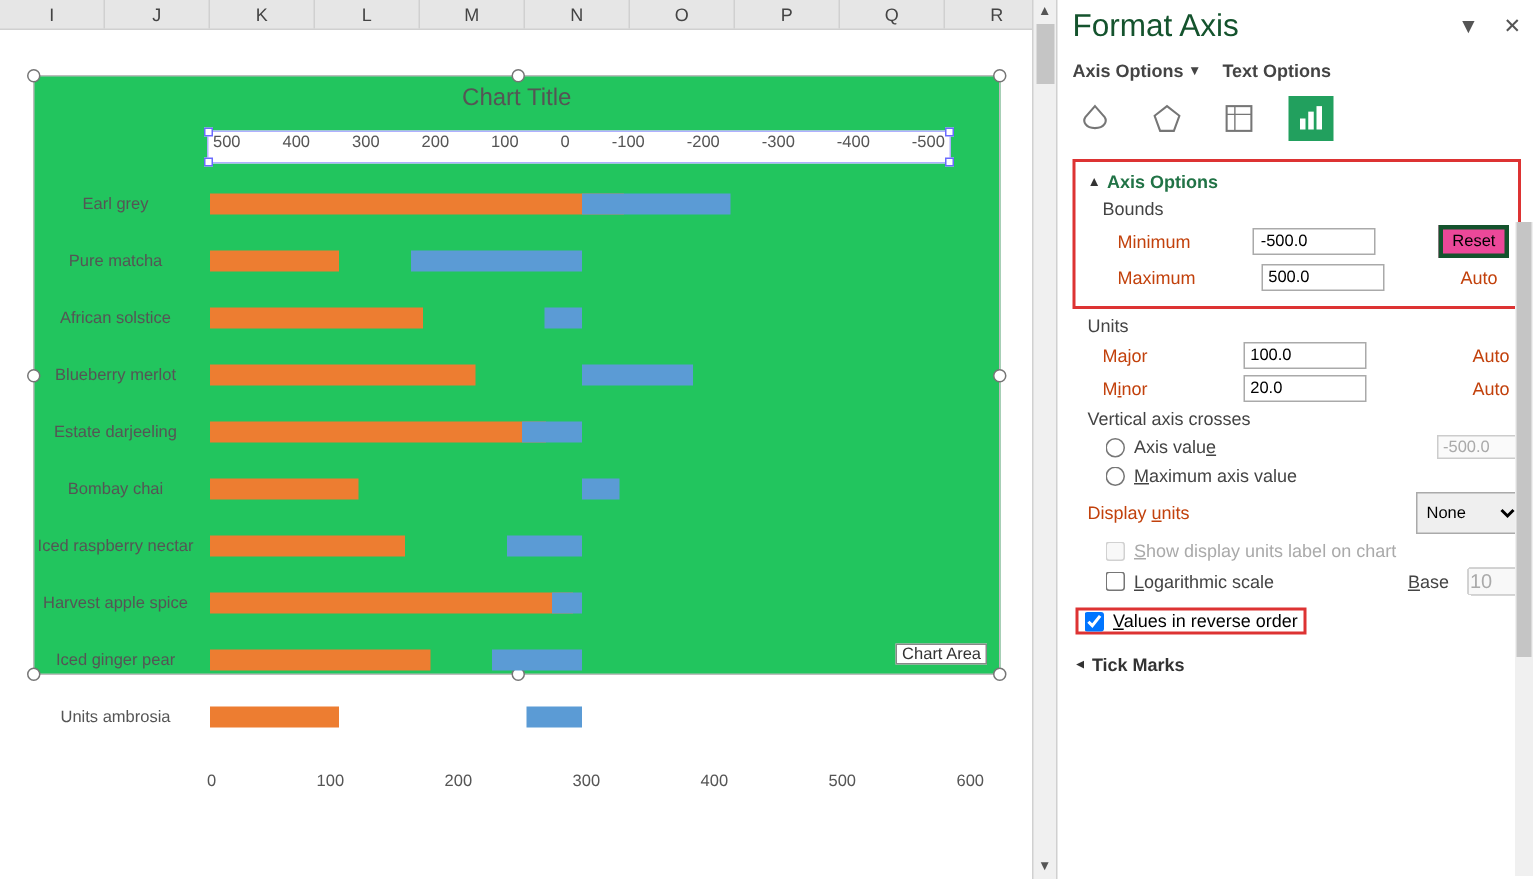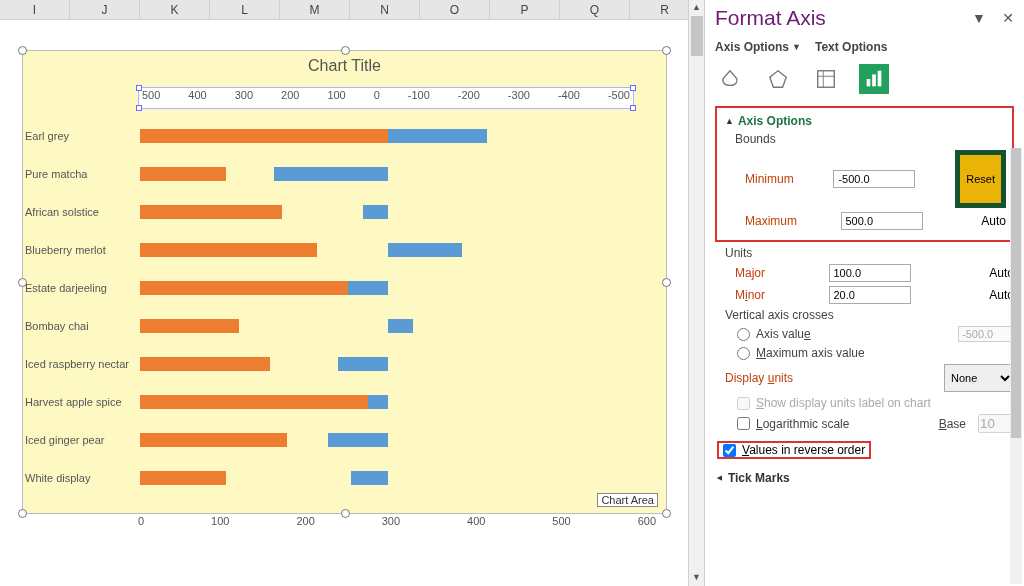--- a/index.html
+++ b/index.html
@@ -1,58 +1,58 @@
 <!DOCTYPE html>
 <html><head>
 <meta charset="utf-8">
 <style>
 * { box-sizing: border-box; margin: 0; padding: 0; font-family: "Segoe UI", Tahoma, sans-serif; }
 body { background: #fff; width: 1024px; height: 586px; overflow: hidden; position: relative; }
 .col-headers { display: flex; height: 20px; border-bottom: 1px solid #d0d0d0; background: #e6e6e6; position: absolute; top: 0; left: 0; width: 700px;}
 .col-header-cell { width: 70px; text-align: center; font-size: 12px; color: #444; border-right: 1px solid #d0d0d0; line-height: 20px;}
 .sheet-area { position: absolute; top: 20px; left: 0; width: 686px; height: 566px; }
-.chart-container { position: absolute; top: 30px; left: 22px; width: 645px; height: 464px; border: 1px solid #bcbcbc; background: #fef9c3; }
+.chart-container { position: absolute; top: 30px; left: 22px; width: 645px; height: 400px; border: 1px solid #bcbcbc; background: #22c55e; }
 .chart-sel-handle { position: absolute; width: 9px; height: 9px; border: 1px solid #767676; background: #fff; border-radius: 50%; }
 .h-nw { top: -5px; left: -5px; } .h-n { top: -5px; left: 50%; margin-left:-4px;} .h-ne { top:-5px; right:-5px;}
 .h-w { top:50%; left:-5px; margin-top:-4px;} .h-e { top:50%; right:-5px; margin-top:-4px;}
 .h-sw { bottom:-5px; left:-5px;} .h-s { bottom:-5px; left:50%; margin-left:-4px;} .h-se { bottom:-5px; right:-5px;}
 .chart-title { text-align: center; font-size: 16px; color: #555; padding-top: 6px; }
 .sec-axis-box { position: absolute; top: 36px; left: 115px; width: 496px; height: 22px; border: 1px solid #b0b0ff; background:#fff;}
 .sec-axis-box .dot { position:absolute; width:6px; height:6px; background:#fff; border:1px solid #6a6aff; }
 .sec-axis-box .dnw{top:-3px;left:-3px;} .sec-axis-box .dne{top:-3px;right:-3px;} .sec-axis-box .dsw{bottom:-3px;left:-3px;} .sec-axis-box .dse{bottom:-3px;right:-3px;}
 .sec-axis-labels { display:flex; justify-content:space-between; padding: 1px 3px; font-size:11px; color:#555;}
 .plot-area { position:absolute; top:70px; left:2px; width:640px; height:394px; }
-.cat-label { position:absolute; width:110px; text-align:left; font-size:11px; color:#555; padding-right:6px;}
+.cat-label { position:absolute; width:110px; text-align:center; font-size:11px; color:#555; padding-right:6px;}
 .bar-orange { position:absolute; height:14px; background:#ed7d31; }
 .bar-blue { position:absolute; height:14px; background:#5b9bd5; }
 .pri-axis { position:absolute; top:464px; left:115px; width:518px; height:14px; display:flex; justify-content:space-between; font-size:11px; color:#555;}
 .chart-tooltip { position:absolute; bottom:6px; right:8px; border:1px solid #888; background:#fff; font-size:11px; padding:0 3px; color:#333;}
 .vscroll { position:absolute; top:0; left:688px; width:16px; height:586px; background:#f0f0f0; border-left:1px solid #d0d0d0;}
 .vscroll .up, .vscroll .down { height:16px; text-align:center; line-height:14px; font-size:9px; color:#555;}
 .vscroll .thumb { position:absolute; top:16px; left:2px; width:12px; height:40px; background:#c5c5c5;}
 .pane { position:absolute; top:0; left:704px; width:320px; height:586px; background:#fff; border-left:1px solid #d0d0d0; padding: 6px 10px 0 10px; }
 .pane-title { display:flex; align-items:center; justify-content:space-between; }
-.pane-title h1 { font-size:21px; font-weight:normal; color:#701a75;}
+.pane-title h1 { font-size:21px; font-weight:normal; color:#14532d;}
 .pane-title .controls span { margin-left:12px; color:#555; font-size:14px; cursor:default;}
 .tabs-row { display:flex; gap:14px; margin-top:10px; font-size:12px;}
 .tabs-row .tab { color:#444; display:flex; align-items:center; gap:3px;font-weight:bold;}
 .tabs-row .tab.active { font-weight:bold; }
 .icon-bar { display:flex; gap:18px; margin-top:10px; padding-bottom:4px;}
 .icon-bar .ibtn { width:30px; height:30px; display:flex; align-items:center; justify-content:center; }
 .icon-bar .ibtn.active { background:#22a05e; }
 .icon-bar svg { width:22px; height:22px; }
 .highlight-box { border:2px solid #d33; margin-top:8px; padding:6px 6px 6px 8px;}
 .section-head { display:flex; align-items:center; gap:4px; font-size:12px; font-weight:bold; color:#217346; margin-bottom:4px;}
 .section-head .tri { font-size:9px; color:#333;}
 .sub-label { font-size:12px; color:#444; margin:4px 0 2px 10px;}
 .field-row { display:flex; align-items:center; justify-content:space-between; margin:4px 0; padding-left:20px;}
 .field-row .lbl { font-size:12px; color:#c2410c; }
 .field-row input[type=text] { width:82px; font-size:11px; padding:2px 4px; border:1px solid #aaa;}
-.field-row .btn { font-size:11px; padding:18px 6px; border:5px solid #14532d; background:#eab308; min-width:40px; text-align:center;}
-.field-row .auto { font-size:12px; color:#000000; min-width:40px; text-align:right;}
+.field-row .btn { font-size:11px; padding:2px 6px; border:3px solid #14532d; background:#ec4899; min-width:40px; text-align:center;}
+.field-row .auto { font-size:12px; color:#c2410c; min-width:40px; text-align:center;}
 .radio-row, .check-row { display:flex; align-items:center; gap:6px; font-size:12px; color:#444; margin:4px 0 4px 22px;}
 .radio-row input[type=text]{ width:56px; font-size:11px; padding:1px 3px; border:1px solid #ccc; color:#aaa;}
 .disabled { color:#aaa; }
 select { font-size:11px; padding:6px 2px; border:1px solid #aaa; width:70px;}
 u.access { text-decoration: underline; }
 .tick-head { display:flex; align-items:center; gap:4px; font-size:12px; font-weight:bold; color:#333; margin-top:10px;}
 .tick-head .tri { font-size:9px; transform:rotate(-90deg); display:inline-block;}
 .pane-vscroll { position:absolute; top:148px; right:2px; width:12px; bottom:2px; background:#f0f0f0;}
 .pane-vscroll .thumb { position:absolute; top:0; left:1px; width:10px; height:290px; background:#c5c5c5;}
 .values-reverse-box { border:2px solid #d33; padding:0 4px; display:inline-flex; align-items:center; gap:6px; margin-left:2px; margin-top:4px;}
@@ -127,21 +127,21 @@
         <div class="bar-blue" style="top: 198px; left: 363px; width: 24.8px;"></div>
         <div class="cat-label" style="top: 237px; left: 0px;">Iced raspberry nectar</div>
         <div class="bar-orange" style="top: 236px; left: 115px; width: 129.5px;"></div>
         <div class="bar-blue" style="top: 236px; left: 313.4px; width: 49.6px;"></div>
         <div class="cat-label" style="top: 275px; left: 0px;">Harvest apple spice</div>
         <div class="bar-orange" style="top: 274px; left: 115px; width: 241.733px;"></div>
         <div class="bar-blue" style="top: 274px; left: 343.16px; width: 19.84px;"></div>
         <div class="cat-label" style="top: 313px; left: 0px;">Iced ginger pear</div>
         <div class="bar-orange" style="top: 312px; left: 115px; width: 146.767px;"></div>
         <div class="bar-blue" style="top: 312px; left: 303.48px; width: 59.52px;"></div>
-        <div class="cat-label" style="top: 351px; left: 0px;">White display</div>
+        <div class="cat-label" style="top: 351px; left: 0px;">Units ambrosia</div>
         <div class="bar-orange" style="top: 350px; left: 115px; width: 86.3333px;"></div>
         <div class="bar-blue" style="top: 350px; left: 325.8px; width: 37.2px;"></div>
       </div>
 
     <div class="pri-axis">
       <span>0</span>
       <span>100</span>
       <span>200</span>
       <span>300</span>
       <span>400</span>

